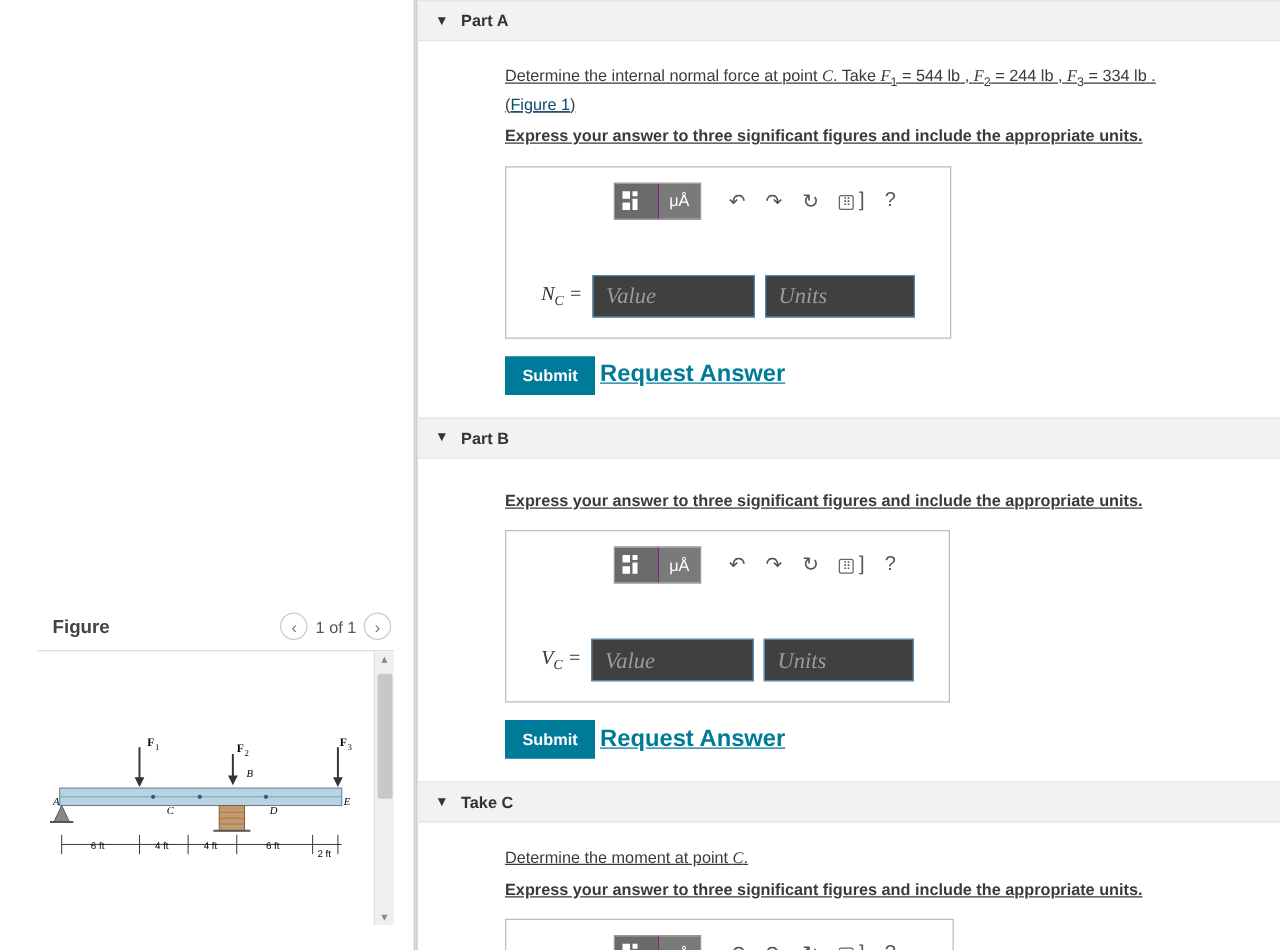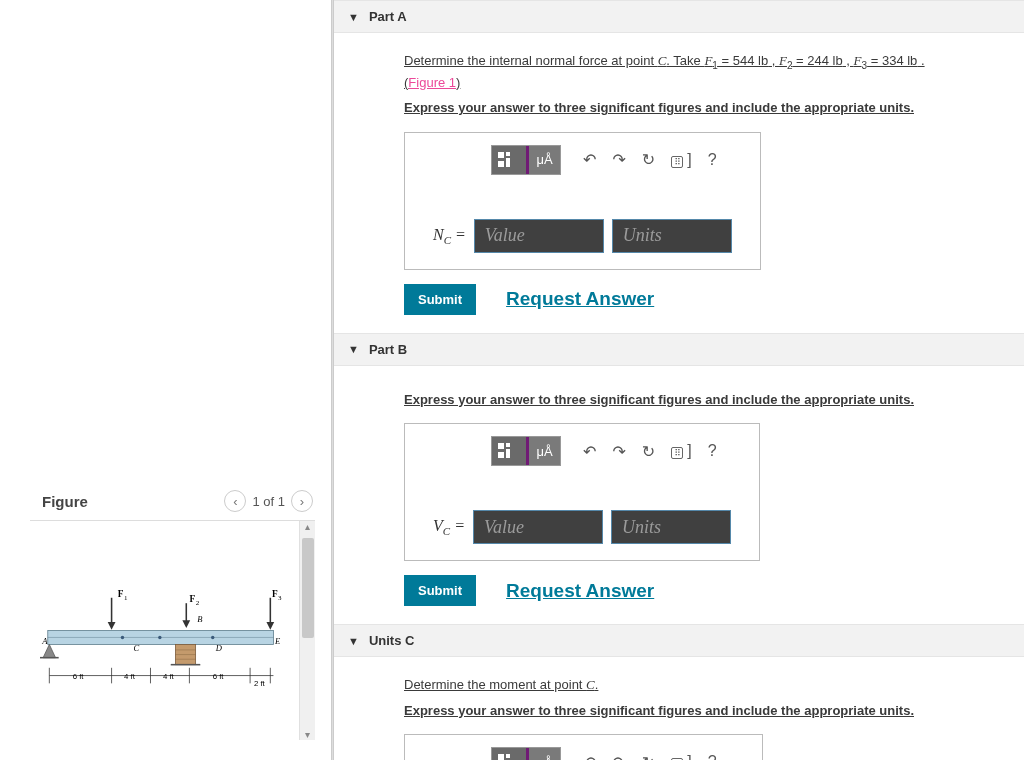--- a/index.html
+++ b/index.html
@@ -69,47 +69,47 @@
   
   .part-head {
     background:#f2f2f2; border-top:1px solid #e5e5e5; border-bottom:1px solid #e5e5e5;
     padding: 8px 14px; display:flex; align-items:center; gap:10px; font-weight:bold; font-size:13px;
   }
   .caret { font-size:11px; color:#333; }
   .part-body { padding: 18px 30px 18px 70px; }
   .desc { font-size:13px; line-height:1.5; color:#3a3a3a;text-decoration:underline; }
   .desc .mathvar { font-style: italic; font-family: 'Times New Roman', serif; }
   .desc sub { font-style: normal; font-size: 10px; }
-  .link { color:#ec4899; text-decoration:underline; cursor:pointer; }
+  .link { color:#0c4a6e; text-decoration:underline; cursor:pointer; }
   .bold { font-weight:bold; }
   .answer-box {
     border:1px solid #bbb; margin-top:14px; display:inline-block; padding:12px 28px 16px 28px;
   }
   .toolbar { display:flex; align-items:center; gap:4px; margin-left:58px; margin-bottom:10px;}
   .tb-group { display:flex; border:1px solid #999; }
   .tbbtn {
     width:34px; height:28px; background:#6a6a6a;
     display:flex; align-items:center; justify-content:center; color:#fff;
-    font-size:13px; position:relative; border-left:3px solid #701a75;
+    font-size:13px; position:relative; border-left:1px solid #701a75;
   }
   .tbbtn:first-child { border-left:none; }
   .tbbtn.light { background:#7a7a7a; }
   .tb-spacer { width:8px; }
   .tb-icon { color:#555; font-size:16px; padding:2px 6px; cursor:pointer;}
   .input-row { display:flex; align-items:center; gap:8px;margin-top:44px; }
   .varlabel { font-family:'Times New Roman', serif; font-style:italic; font-size:16px; }
   .varlabel sub { font-size:11px; font-style:italic; }
   .field {
     height:34px; border:1px solid #58a; color:#9b9b9b; font-style:italic;
     font-family:'Times New Roman', serif; font-size:18px;
     display:flex; align-items:center; padding:0 10px; background:#404040;
   }
   .field.value { width:130px; }
   .field.units { width:120px; }
-  .submit-row { margin-top:14px; display:flex; align-items:center; gap:30px;}
+  .submit-row { margin-top:14px; display:flex; align-items:center; gap:4px;}
   .submit-btn {
     background:#007a99; color:#fff; border:none; padding:8px 14px;
     font-size:13px; font-weight:bold; cursor:pointer;
   }
   .req-link { color:#007a99; text-decoration:underline; font-weight:bold; font-size:19px; cursor:pointer;}
   .kbd-ico { border:1px solid #666; font-size:9px; padding:0 2px; border-radius:2px; color:#555; letter-spacing:-1px;}
   .templates-ico {
     width:22px; height:16px; position:relative; display:inline-block;
   }
   .templates-ico span { position:absolute; background:#fff; }
@@ -275,21 +275,21 @@
         </div>
       </div>
       <div class="submit-row">
         <button class="submit-btn">Submit</button>
         <span class="req-link">Request Answer</span>
       </div>
     </div>
 
     <div class="part-head">
       <span class="caret">▼</span>
-      <span>Units C</span>
+      <span>Take C</span>
     </div>
     <div class="part-body" style="padding-bottom:0">
       <div class="desc">
         <span>Determine the moment at point </span><span class="mathvar">C</span><span>.</span>
       </div>
       <div class="desc bold" style="margin-top:6px">Express your answer to three significant figures and include the appropriate units.</div>
       <div class="answer-box" style="padding-bottom:12px">
         <div class="toolbar">
           <div class="tb-group">
             <div class="tbbtn">

